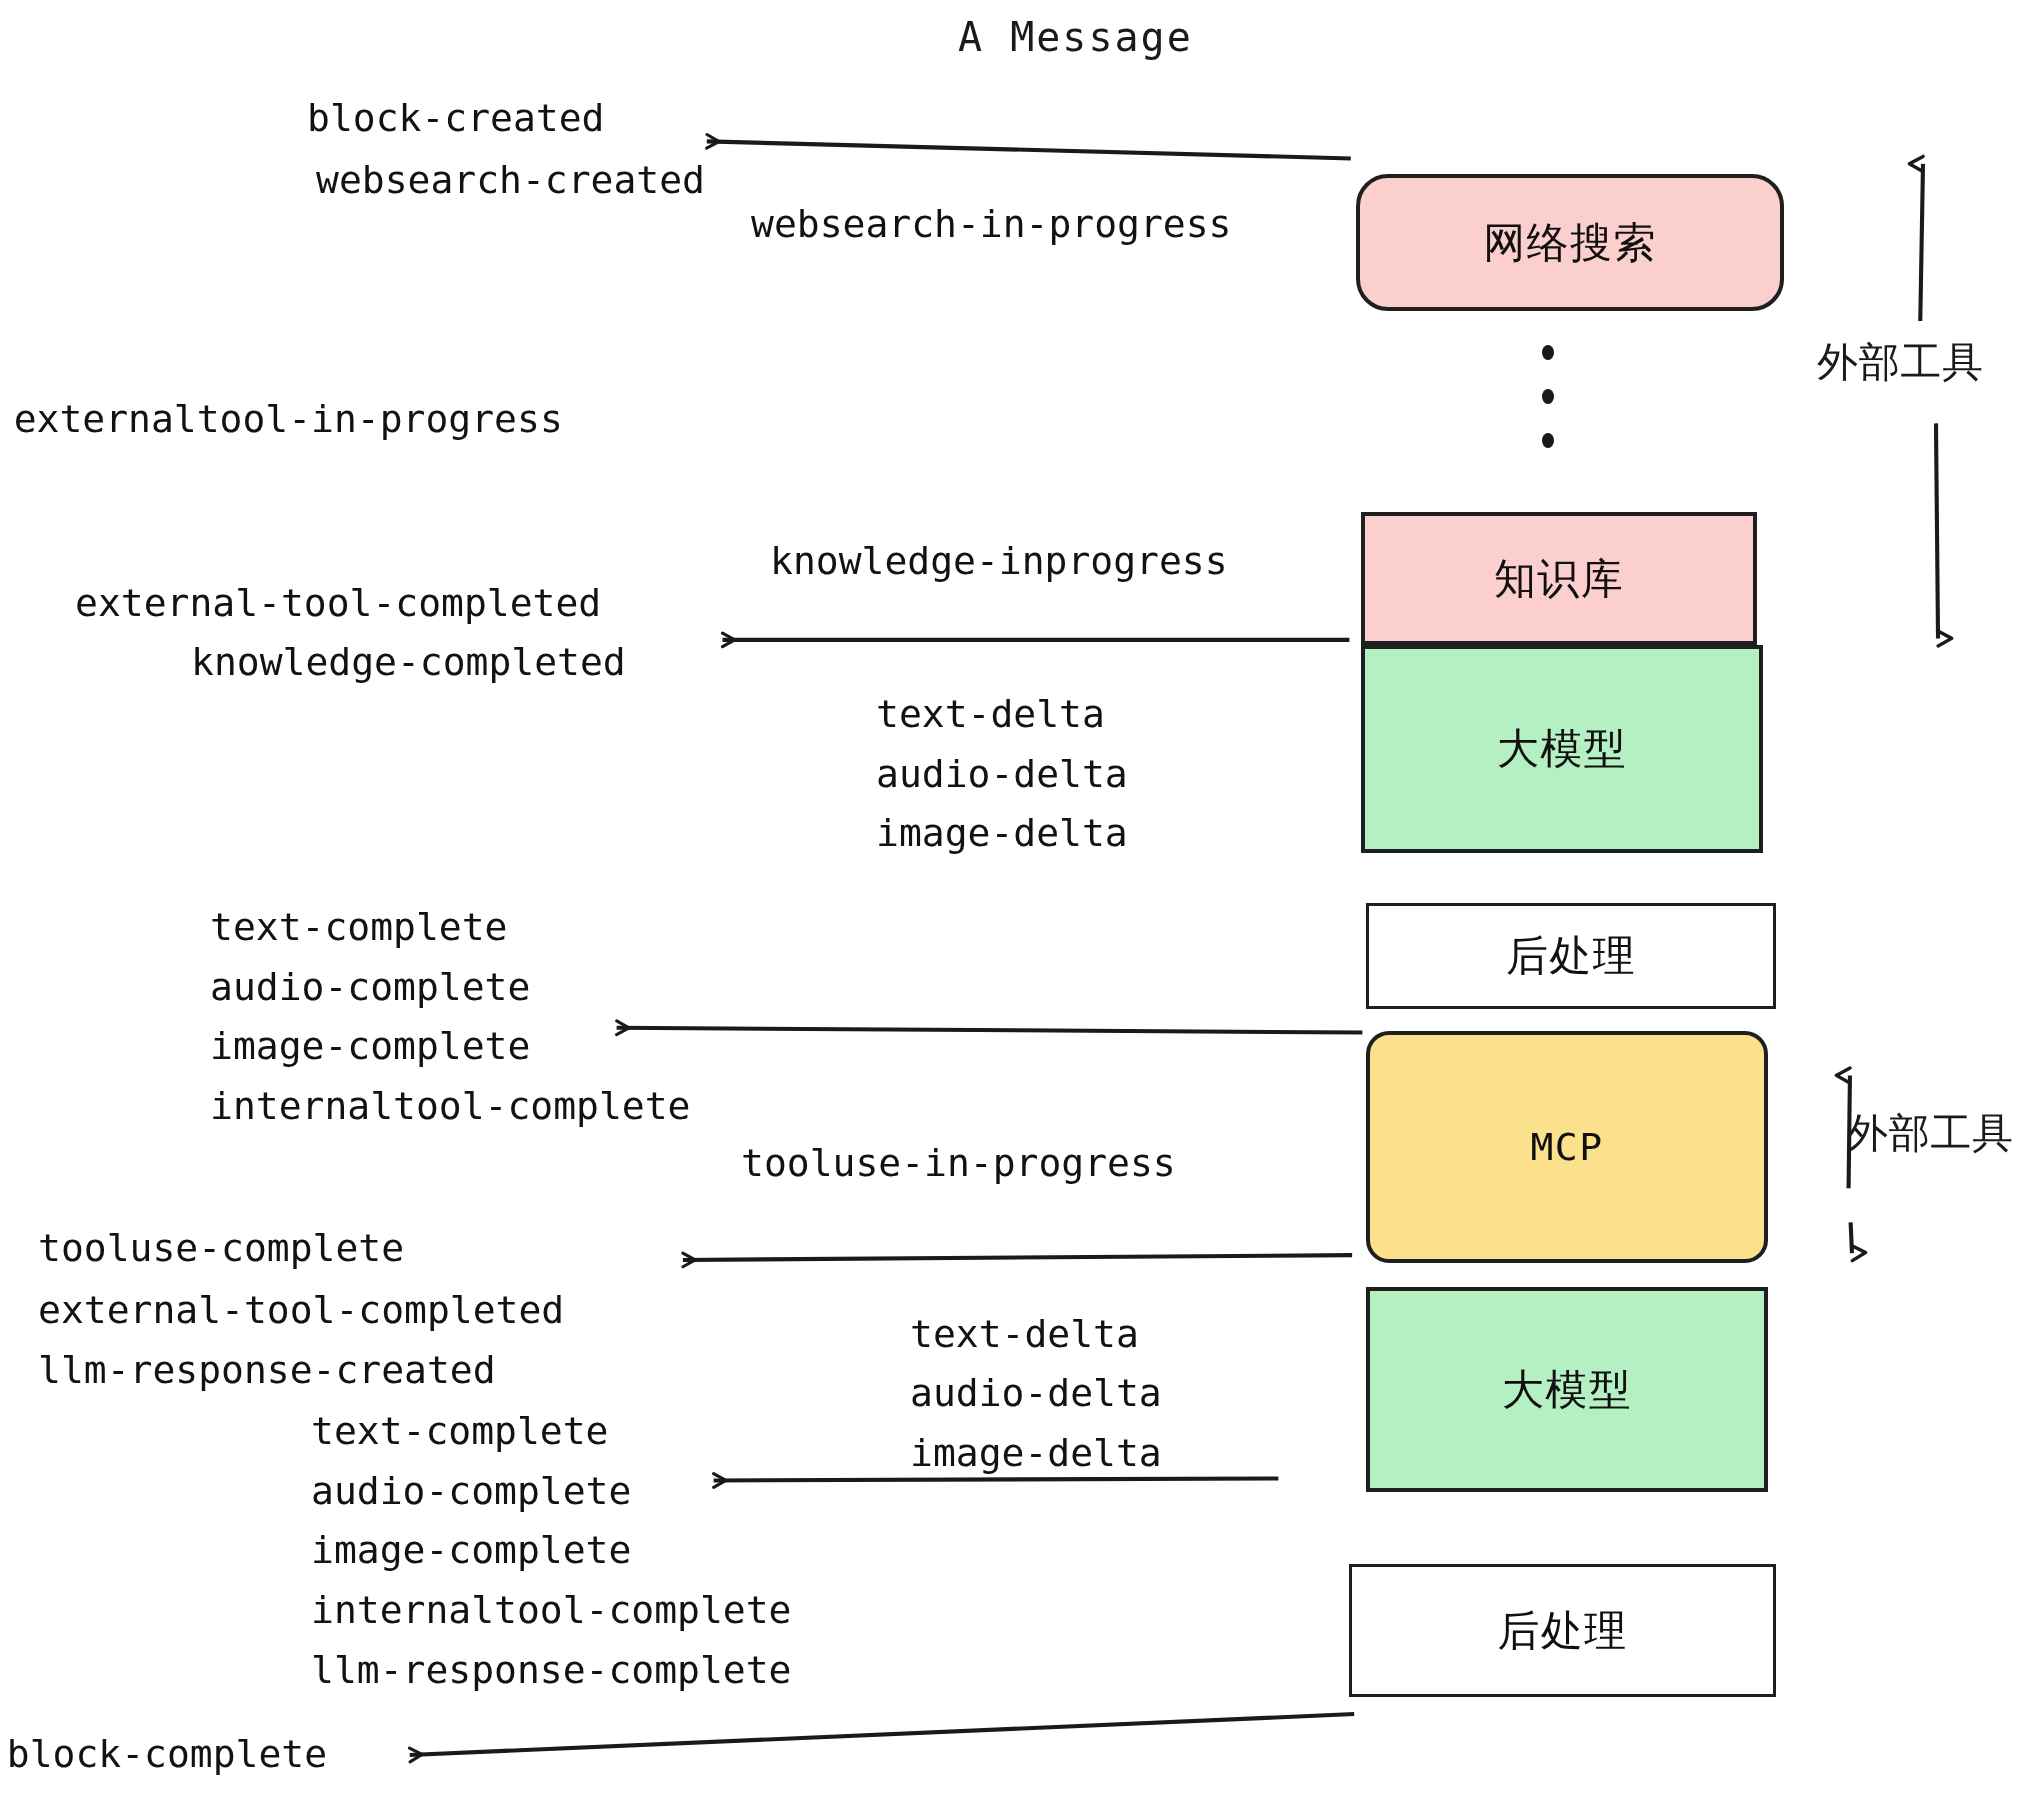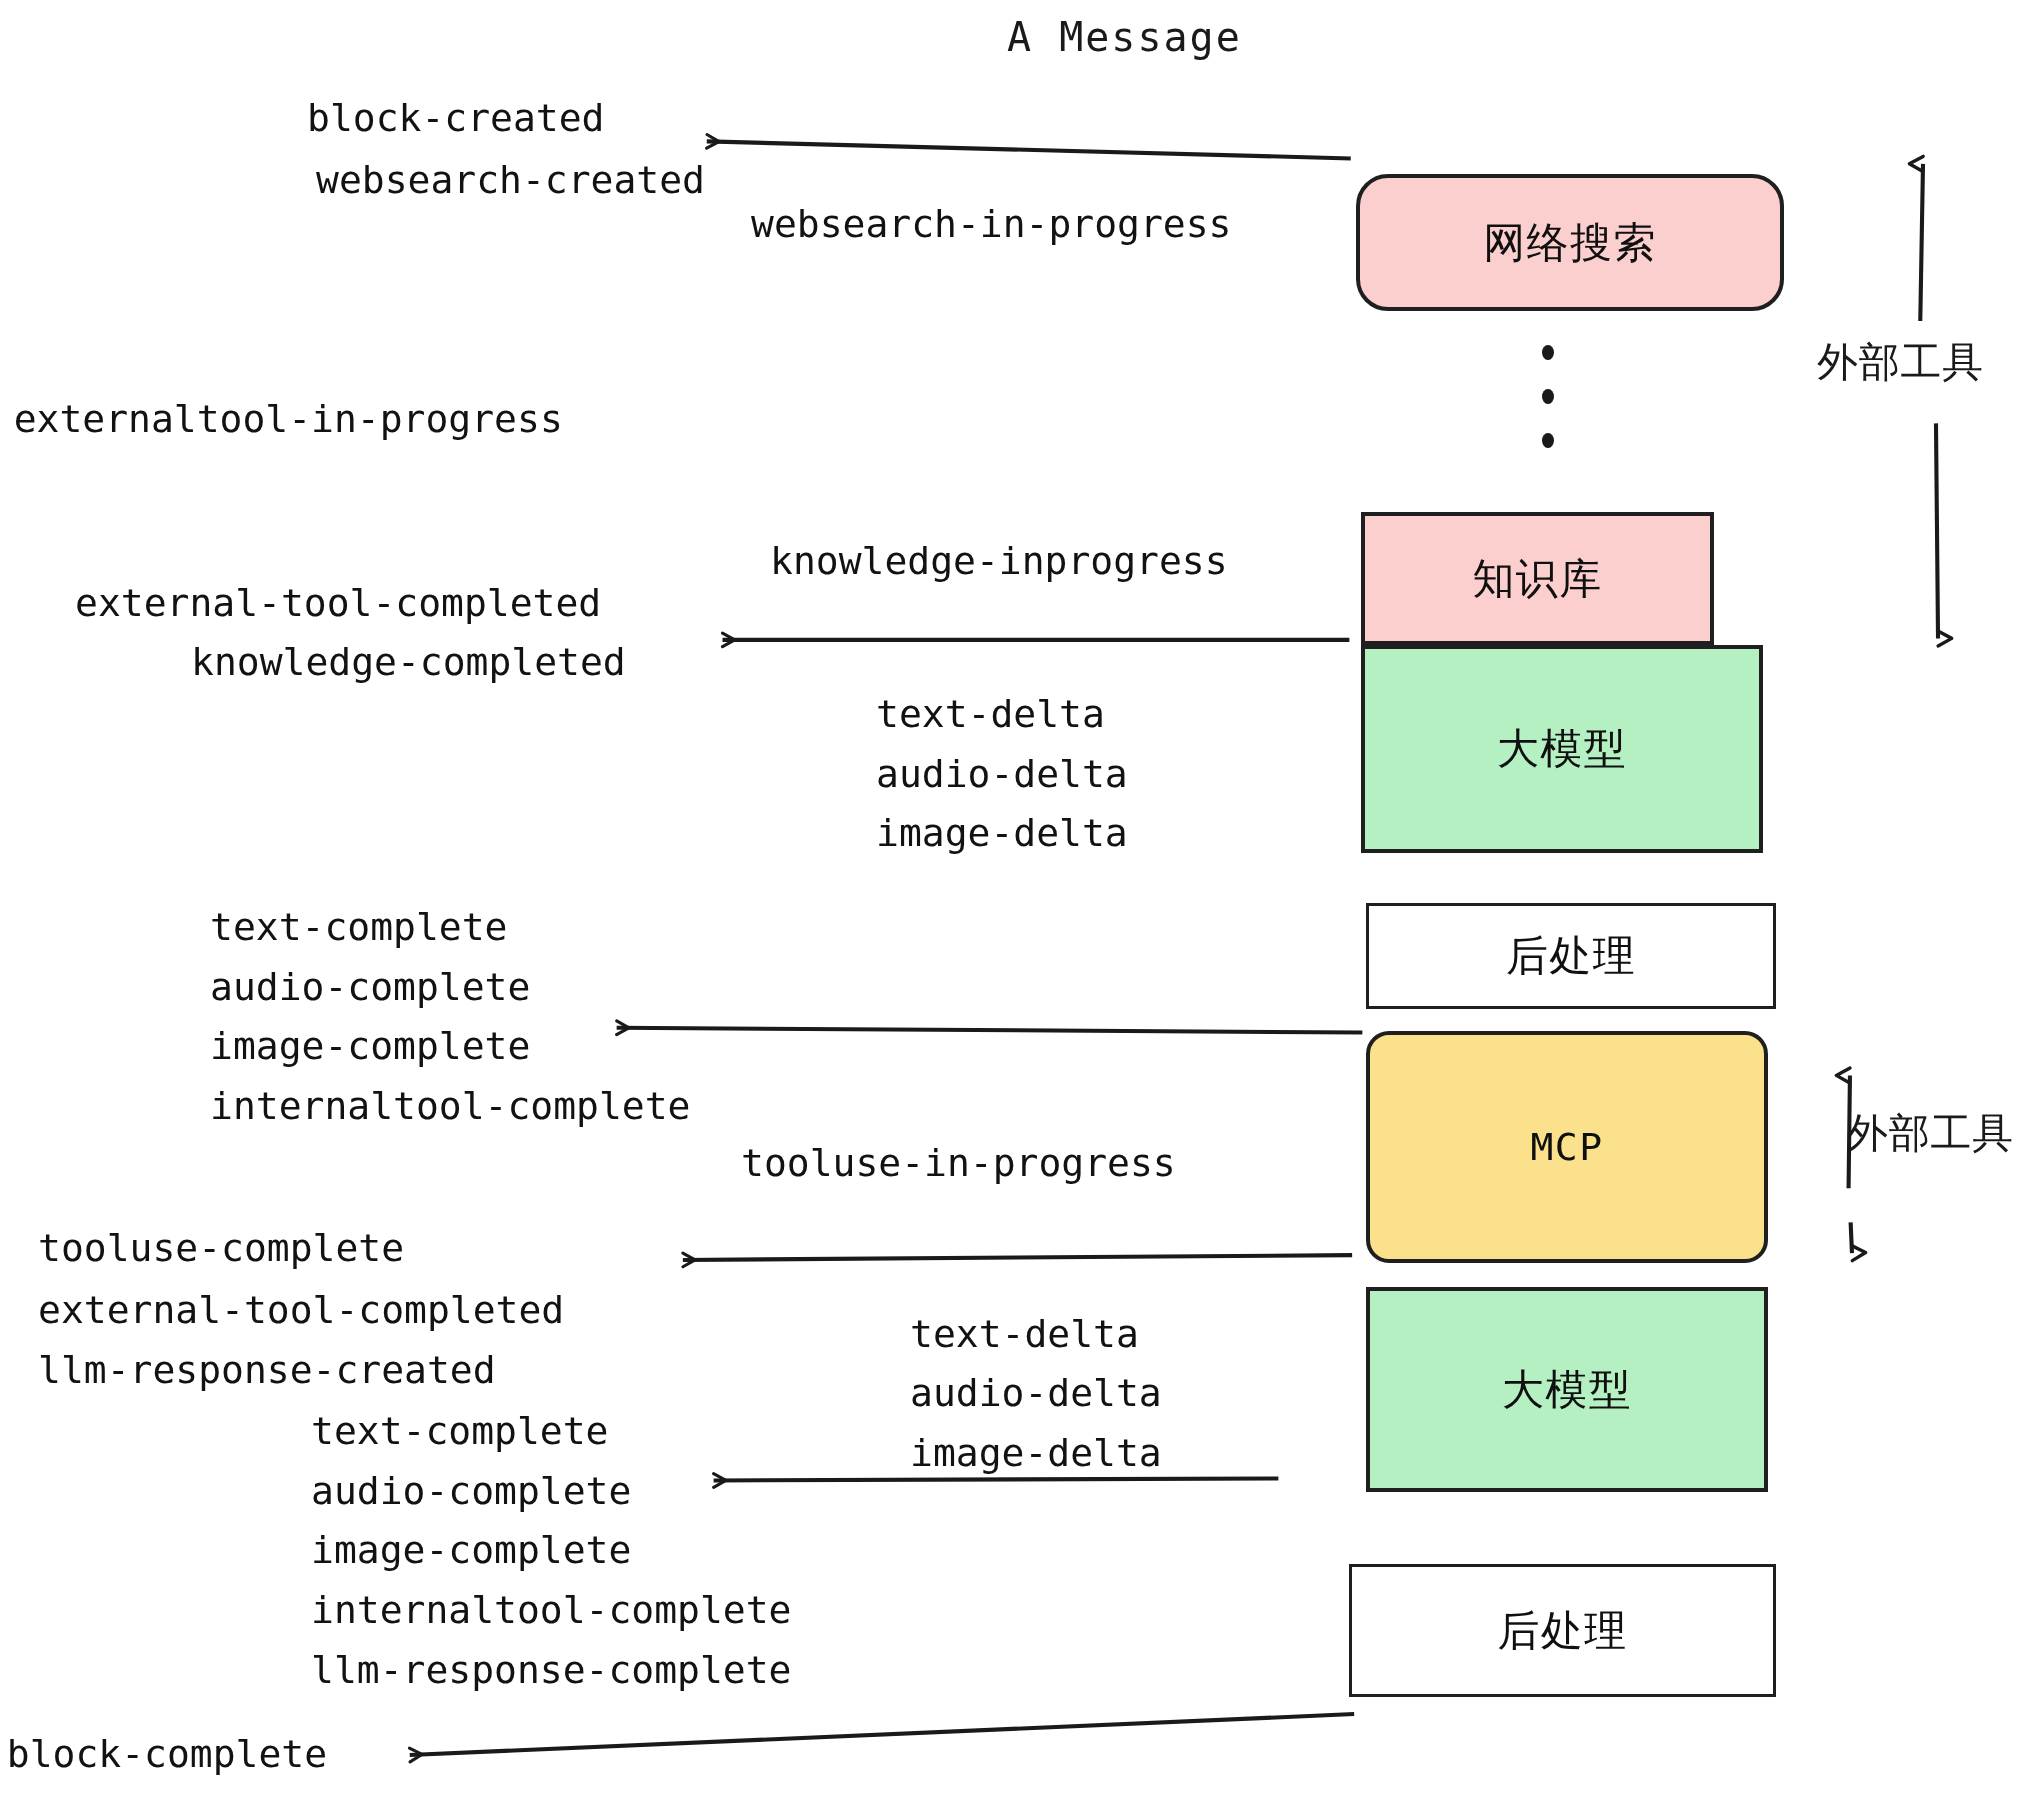--- a/index.html
+++ b/index.html
@@ -91,21 +91,21 @@
     width: 2035px;
     height: 1796px;
     pointer-events: none;
   }
 </style>
 </head>
 <body>
 
 <div id="canvas">
 
-  <div class="abs title" style="left:1007px; top:13.7px;">A Message</div>
+  <div class="abs title" style="left:958px; top:13.7px;">A Message</div>
 
   <svg id="arrows" viewBox="0 0 2980 2630">
     <defs>
       <marker id="ah" markerWidth="26" markerHeight="26" refX="22" refY="13" orient="auto" markerUnits="userSpaceOnUse">
         <path d="M22,3 L4,13 L22,23" fill="none" stroke="#1a1a1a" stroke-width="4.5" stroke-linecap="round" stroke-linejoin="round"></path>
       </marker>
       <marker id="ahv" markerWidth="30" markerHeight="30" refX="15" refY="25" orient="auto" markerUnits="userSpaceOnUse">
         <path d="M4,25 L15,5 L26,25" fill="none" stroke="#1a1a1a" stroke-width="5" stroke-linecap="round" stroke-linejoin="round"></path>
       </marker>
     </defs>
@@ -126,21 +126,21 @@
     <path d="M2835,620 L2838,935" fill="none" stroke="#1a1a1a" stroke-width="6" marker-end="url(#ahv)"></path>
 
     <path d="M2707,1740 L2709,1575" fill="none" stroke="#1a1a1a" stroke-width="6" marker-end="url(#ahv)"></path>
     <path d="M2710,1790 L2712,1835" fill="none" stroke="#1a1a1a" stroke-width="6" marker-end="url(#ahv)"></path>
   </svg>
 
   <div class="abs box fill-pink" style="left:1356px; top:174px; width:428px; height:137px;border-radius:32px;">
     <span class="box-label-cn">网络搜索</span>
   </div>
 
-  <div class="abs box fill-pink" style="left:1361px; top:512px; width:353px; height:133px;">
+  <div class="abs box fill-pink" style="left:1361px; top:512px; width:396px; height:133px;">
     <span class="box-label-cn">知识库</span>
   </div>
 
   <div class="abs box fill-green" style="left:1361px; top:645px; width:402px; height:208px;">
     <span class="box-label-cn">大模型</span>
   </div>
 
   <div class="abs box fill-white" style="left:1366px; top:903px; width:410px; height:106px; border-width:3.4px;">
     <span class="box-label-cn">后处理</span>
   </div>

